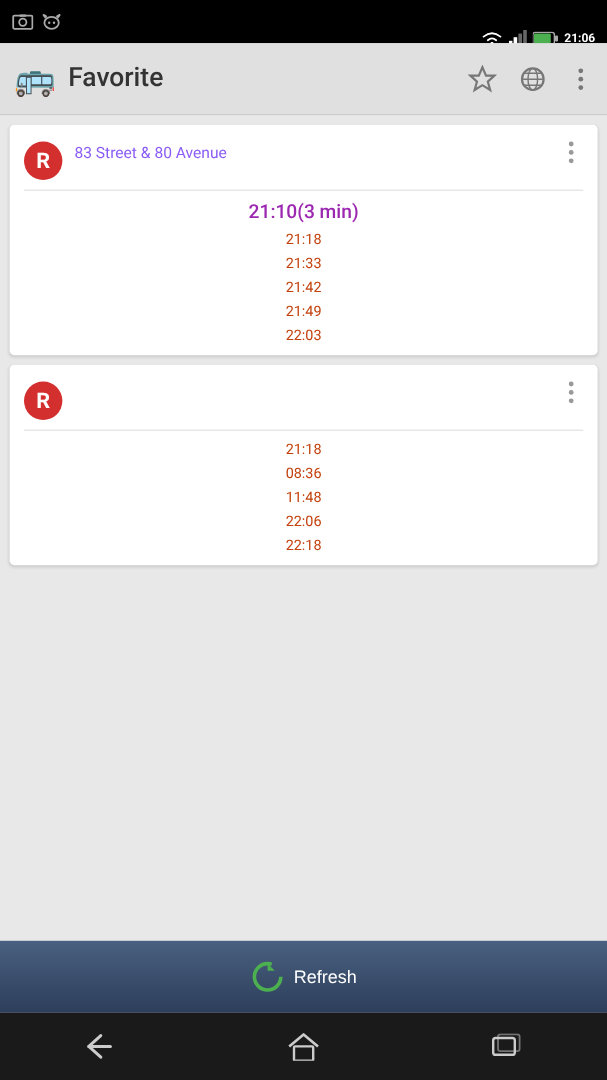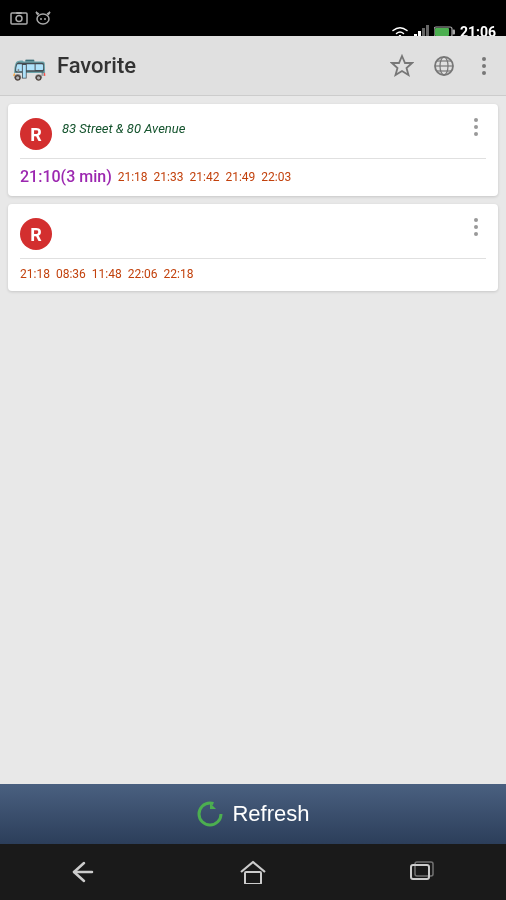--- a/index.html
+++ b/index.html
@@ -26,21 +26,21 @@
     .status-bar-left {
       display: flex;
       align-items: center;
       gap: 6px;
     }
     .status-bar-right {
       display: flex;
       align-items: center;
       gap: 4px;
       color: #fff;
-      font-size: 14px;
+      font-size: 10px;
       font-weight: bold;
       margin-top: 28px;
     }
 
     
     .app-bar {
       background: #e0e0e0;
       height: 60px;
       display: flex;
       align-items: center;
@@ -109,41 +109,41 @@
       flex: 1;
     }
     .route-title {
       font-size: 17px;
       font-weight: bold;
       color: #222;
       line-height: 1.3;
     }
     .route-stop {
       font-size: 13px;
-      color: #14532d;
+      color: #8b5cf6;
       margin-top: 4px;
       line-height: 1.4;
-      font-style: italic;
     }
     .route-menu {
       color: #999;
       font-size: 20px;
       cursor: pointer;
       padding: 0 2px;
     }
     .route-divider {
       border: none;
       border-top: 1px solid #e0e0e0;
       margin: 8px 0;
     }
     .route-times {
       display: flex;
       align-items: center;
       gap: 6px;
       flex-wrap: wrap;
+      flex-direction: column;
     }
     .time-primary {
       color: #9c27b0;
       font-size: 16px;
       font-weight: 500;
     }
     .time-item {
       color: #c2410c;
       font-size: 12px;
     }
@@ -165,21 +165,21 @@
       background: none;
       border: none;
       padding: 8px 24px;
     }
     .refresh-icon {
       width: 28px;
       height: 28px;
     }
     .refresh-label {
       color: #fff;
-      font-size: 22px;
+      font-size: 15px;
       font-weight: 500;
     }
 
     
     .nav-bar {
       background: #1a1a1a;
       height: 56px;
       display: flex;
       align-items: center;
       justify-content: space-around;

